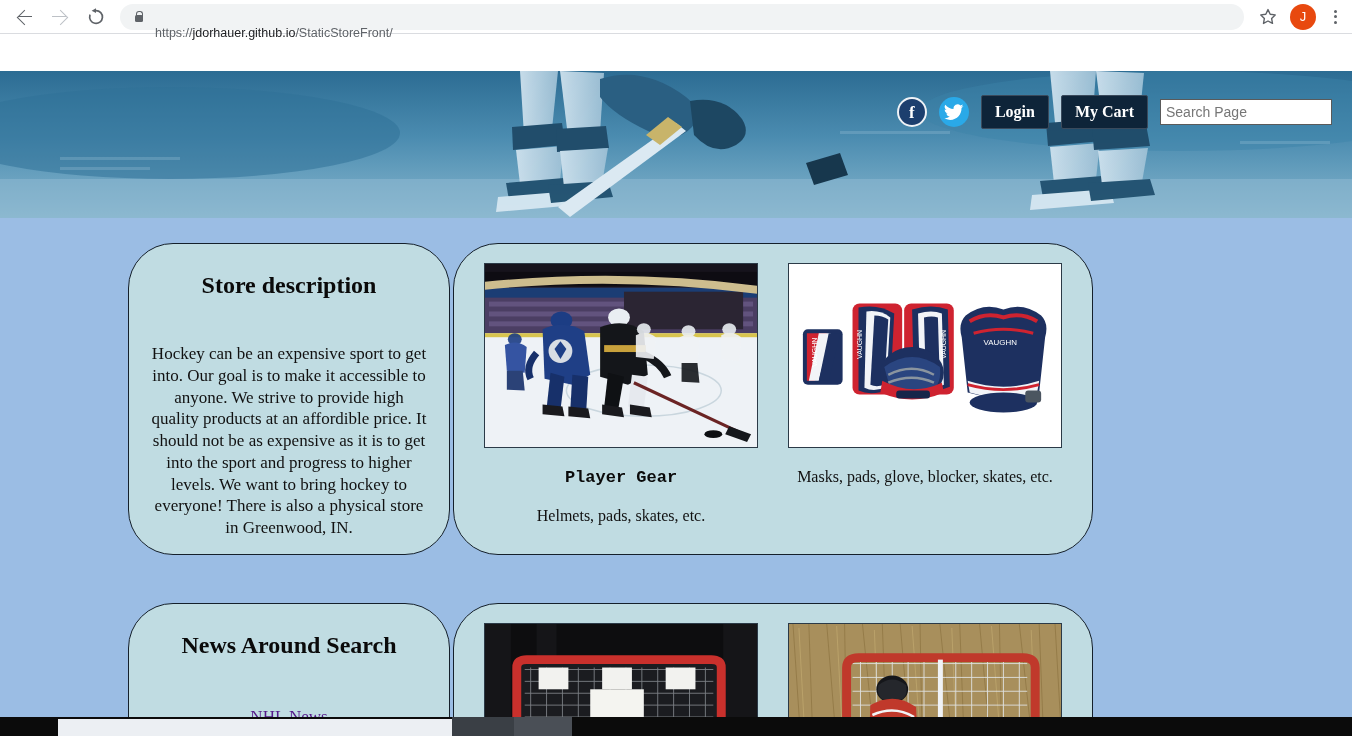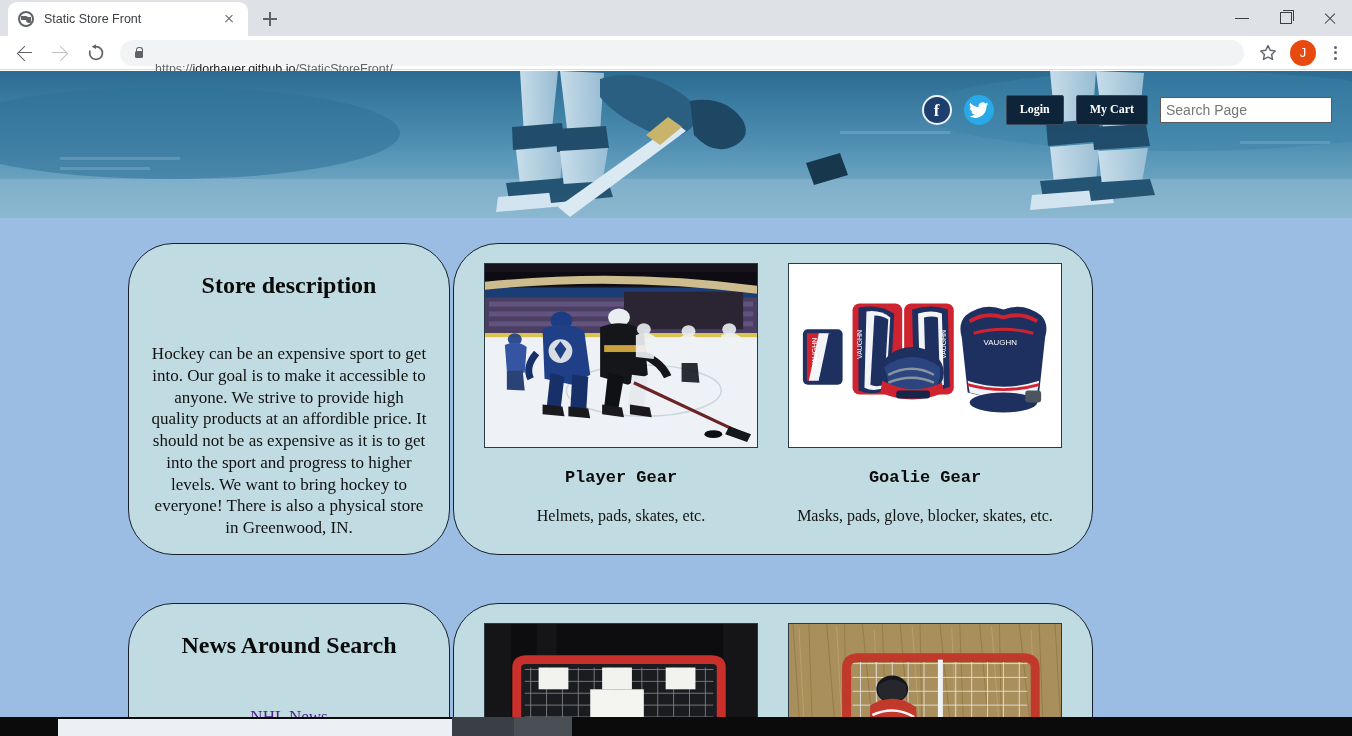--- a/index.html
+++ b/index.html
@@ -164,21 +164,21 @@
   .soc-fb{ background:#1c3f6e; border:2.4px solid #eef2f6; }
   .soc-fb span{
     position:absolute; left:0; right:0; top:50%; transform:translateY(-50%);
     text-align:center; color:#fff; font-family:"Liberation Serif",serif;
     font-weight:bold; font-size:17px; line-height:1;
   }
   .soc-tw{ background:#2aa9e8; }
   .soc-tw svg{ position:absolute; left:5px; top:7px; }
   .navbtn-pill{
     background:#0e2439; color:#fff;
-    font-family:"Liberation Serif", serif; font-weight:bold; font-size:12px;
+    font-family:"Liberation Serif", serif; font-weight:bold; font-size:16px;
     padding:7px 13px; border:1px solid #3a4a5c; border-radius:2px;
     line-height:1.1; white-space:nowrap;
   }
   .search-box{
     width:172px; height:26px; background:#fff; border:1px solid #5a5a5a;
     display:flex; align-items:center; padding:0 5px;
   }
   .search-box span{ font-size:14px; color:#767676; font-family:"Liberation Sans",sans-serif;}
 
   
@@ -237,33 +237,20 @@
   .tb-clock{
     position:absolute; right:10px; top:5px; font-size:10px; color:#e8e8e8;
     font-family:"Liberation Sans",sans-serif;
   }
 </style>
 </head>
 <body>
 
 <div class="browser">
 
-  <div class="titlebar">
-    <div class="tab">
-      <div class="tab-favicon"></div>
-      <div class="tab-title">Static Store Front</div>
-      <div class="tab-close"></div>
-    </div>
-    <div class="newtab"></div>
-    <div class="wincontrols">
-      <div class="wc wc-min"></div>
-      <div class="wc wc-max"></div>
-      <div class="wc wc-close"></div>
-    </div>
-  </div>
 
   <div class="toolbar">
     <div class="navbtn arrow-back"></div>
     <div class="navbtn arrow-fwd"></div>
     <div class="navbtn reload">
       <svg width="18" height="18" viewBox="0 0 18 18">
         <path d="M9 2.6A6.4 6.4 0 1 1 2.9 7.2" fill="none" stroke="#5f6368" stroke-width="1.7" stroke-linecap="round"></path>
         <path d="M9 0.3 L9 5.1 L4.6 2.7 Z" fill="#5f6368"></path>
       </svg>
     </div>
@@ -488,21 +475,20 @@
                     <g>
                       <ellipse cx="124" cy="110" rx="32" ry="26" fill="#1d3060"></ellipse>
                       <path d="M96 104 q28 -20 56 0 q2 16 -8 24 q-22 10 -42 -2 z" fill="#2a4580"></path>
                       <path d="M100 112 q24 -12 46 0" stroke="#8a949f" stroke-width="2.5" fill="none"></path>
                       <path d="M100 120 q24 -10 46 0" stroke="#8a949f" stroke-width="2.5" fill="none"></path>
                       <path d="M94 118 q30 16 60 2 l2 10 q-32 14 -64 0z" fill="#cf2330"></path>
                       <rect x="108" y="128" width="34" height="8" rx="3" fill="#16254a"></rect>
                     </g>
                   </svg>
                 </div>
-                <div class="prod-title">Goalie Gear</div>
                 <div class="prod-sub">Masks, pads, glove, blocker, skates, etc.</div>
               </div>
 
             </div>
           </div>
 
           <div class="card card-prod2">
             <div class="prod-row">
 
               <div class="prod">

